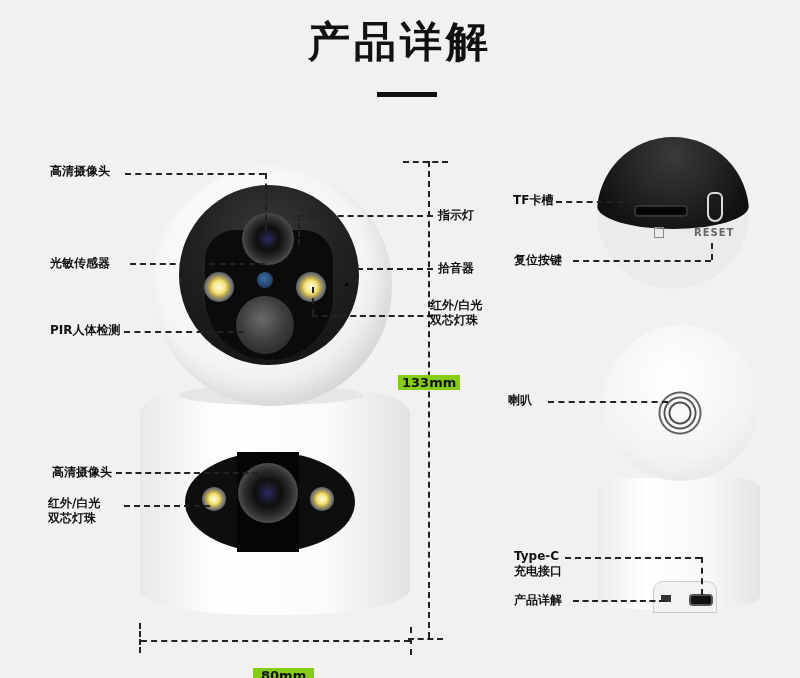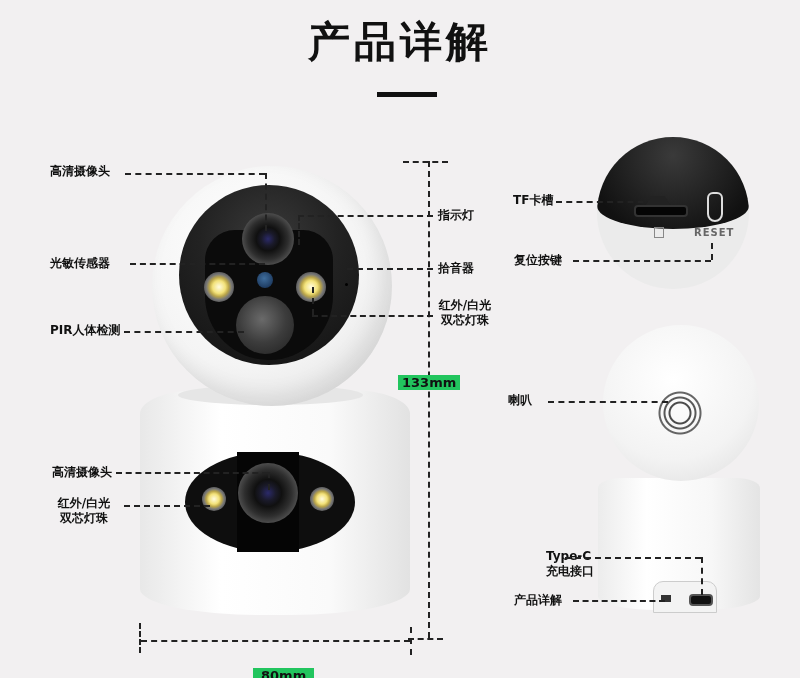--- a/index.html
+++ b/index.html
@@ -1,23 +1,23 @@
 <!DOCTYPE html>
 <html><head>
 <meta charset="utf-8">
 <style>
   html,body{margin:0;padding:0;}
   body{width:800px;height:678px;background:#f2f0f1;position:relative;overflow:hidden;font-family:"DejaVu Sans","Liberation Sans",sans-serif;color:#111;}
   .title{position:absolute;left:0;width:800px;top:14px;text-align:center;font-size:42px;font-weight:bold;letter-spacing:4px;color:#111;}
   .title-bar{position:absolute;left:377px;top:92px;width:60px;height:5px;background:#111;}
   .lbl{position:absolute;font-size:12px;font-weight:bold;color:#111;line-height:15px;white-space:nowrap;}
-  .lbl.c{text-align:center;}
+  .lbl.c{text-align:left;}
   .dh{position:absolute;height:0;border-top:2px dashed #222;}
   .dv{position:absolute;width:0;border-left:2px dashed #222;}
-  .dim{position:absolute;font-size:13px;font-weight:bold;color:#111;background:#22c55e;padding:0 4px;}
+  .dim{position:absolute;font-size:13px;font-weight:bold;color:#111;background:#84cc16;padding:0 4px;}
   
   .ball{position:absolute;left:152px;top:166px;width:240px;height:240px;border-radius:50%;background:radial-gradient(circle at 40% 35%,#ffffff 0%,#f4f4f4 55%,#d9d9d9 100%);box-shadow:inset -8px -10px 20px rgba(0,0,0,0.08);}
   .face{position:absolute;left:179px;top:185px;width:180px;height:180px;border-radius:50%;background:radial-gradient(circle at 50% 30%,#3a3a3a 0%,#222 45%,#111 100%);}
   .face-inner{position:absolute;left:205px;top:230px;width:128px;height:130px;border-radius:30px 30px 64px 64px;background:#0b0b0b;}
   .lens{position:absolute;border-radius:50%;background:radial-gradient(circle at 50% 50%,#2b2a6a 0%,#1a1a2a 18%,#101010 32%,#2e2e2e 55%,#555 75%,#333 100%);}
   .led{position:absolute;border-radius:50%;background:radial-gradient(circle at 50% 50%,#fffbe0 0%,#f3e27a 30%,#bca74a 45%,#777 60%,#444 80%,#2a2a2a 100%);}
   .sensor{position:absolute;border-radius:50%;background:radial-gradient(circle at 45% 40%,#3f6d9c 0%,#1f3d63 70%,#13253d 100%);}
   .pir{position:absolute;border-radius:50%;background:radial-gradient(circle at 45% 40%,#6a6a6a 0%,#3c3c3c 50%,#1f1f1f 100%);}
   .mic{position:absolute;width:3px;height:3px;border-radius:50%;background:#000;}
   .neck{position:absolute;left:178px;top:385px;width:185px;height:20px;border-radius:50%;background:#e6e6e6;}
@@ -126,21 +126,21 @@
 <div class="base2"></div>
 <div class="ball2"></div>
 <div class="spk"></div>
 <div class="port-panel"></div>
 <div class="switch"></div>
 <div class="usbc"></div>
 
 <div class="lbl" style="left:508px;top:393px;">喇叭</div>
 <div class="dh" style="left:548px;top:401px;width:120px;"></div>
 
-<div class="lbl" style="left:514px;top:549px;margin-left:32px;">
+<div class="lbl" style="left:514px;top:549px;">
   <div>Type-C</div>
   <div>充电接口</div>
 </div>
 <div class="dh" style="left:565px;top:557px;width:136px;"></div>
 <div class="dv" style="left:701px;top:557px;height:38px;"></div>
 
 <div class="lbl" style="left:514px;top:593px;">产品详解</div>
 <div class="dh" style="left:573px;top:600px;width:92px;"></div>
 
 </body></html>

